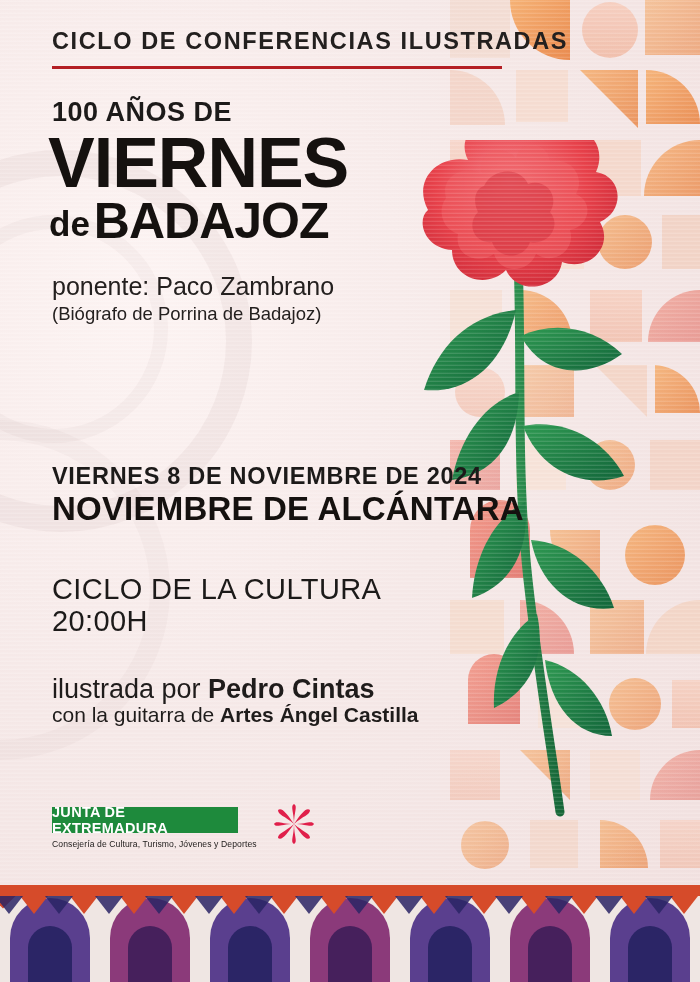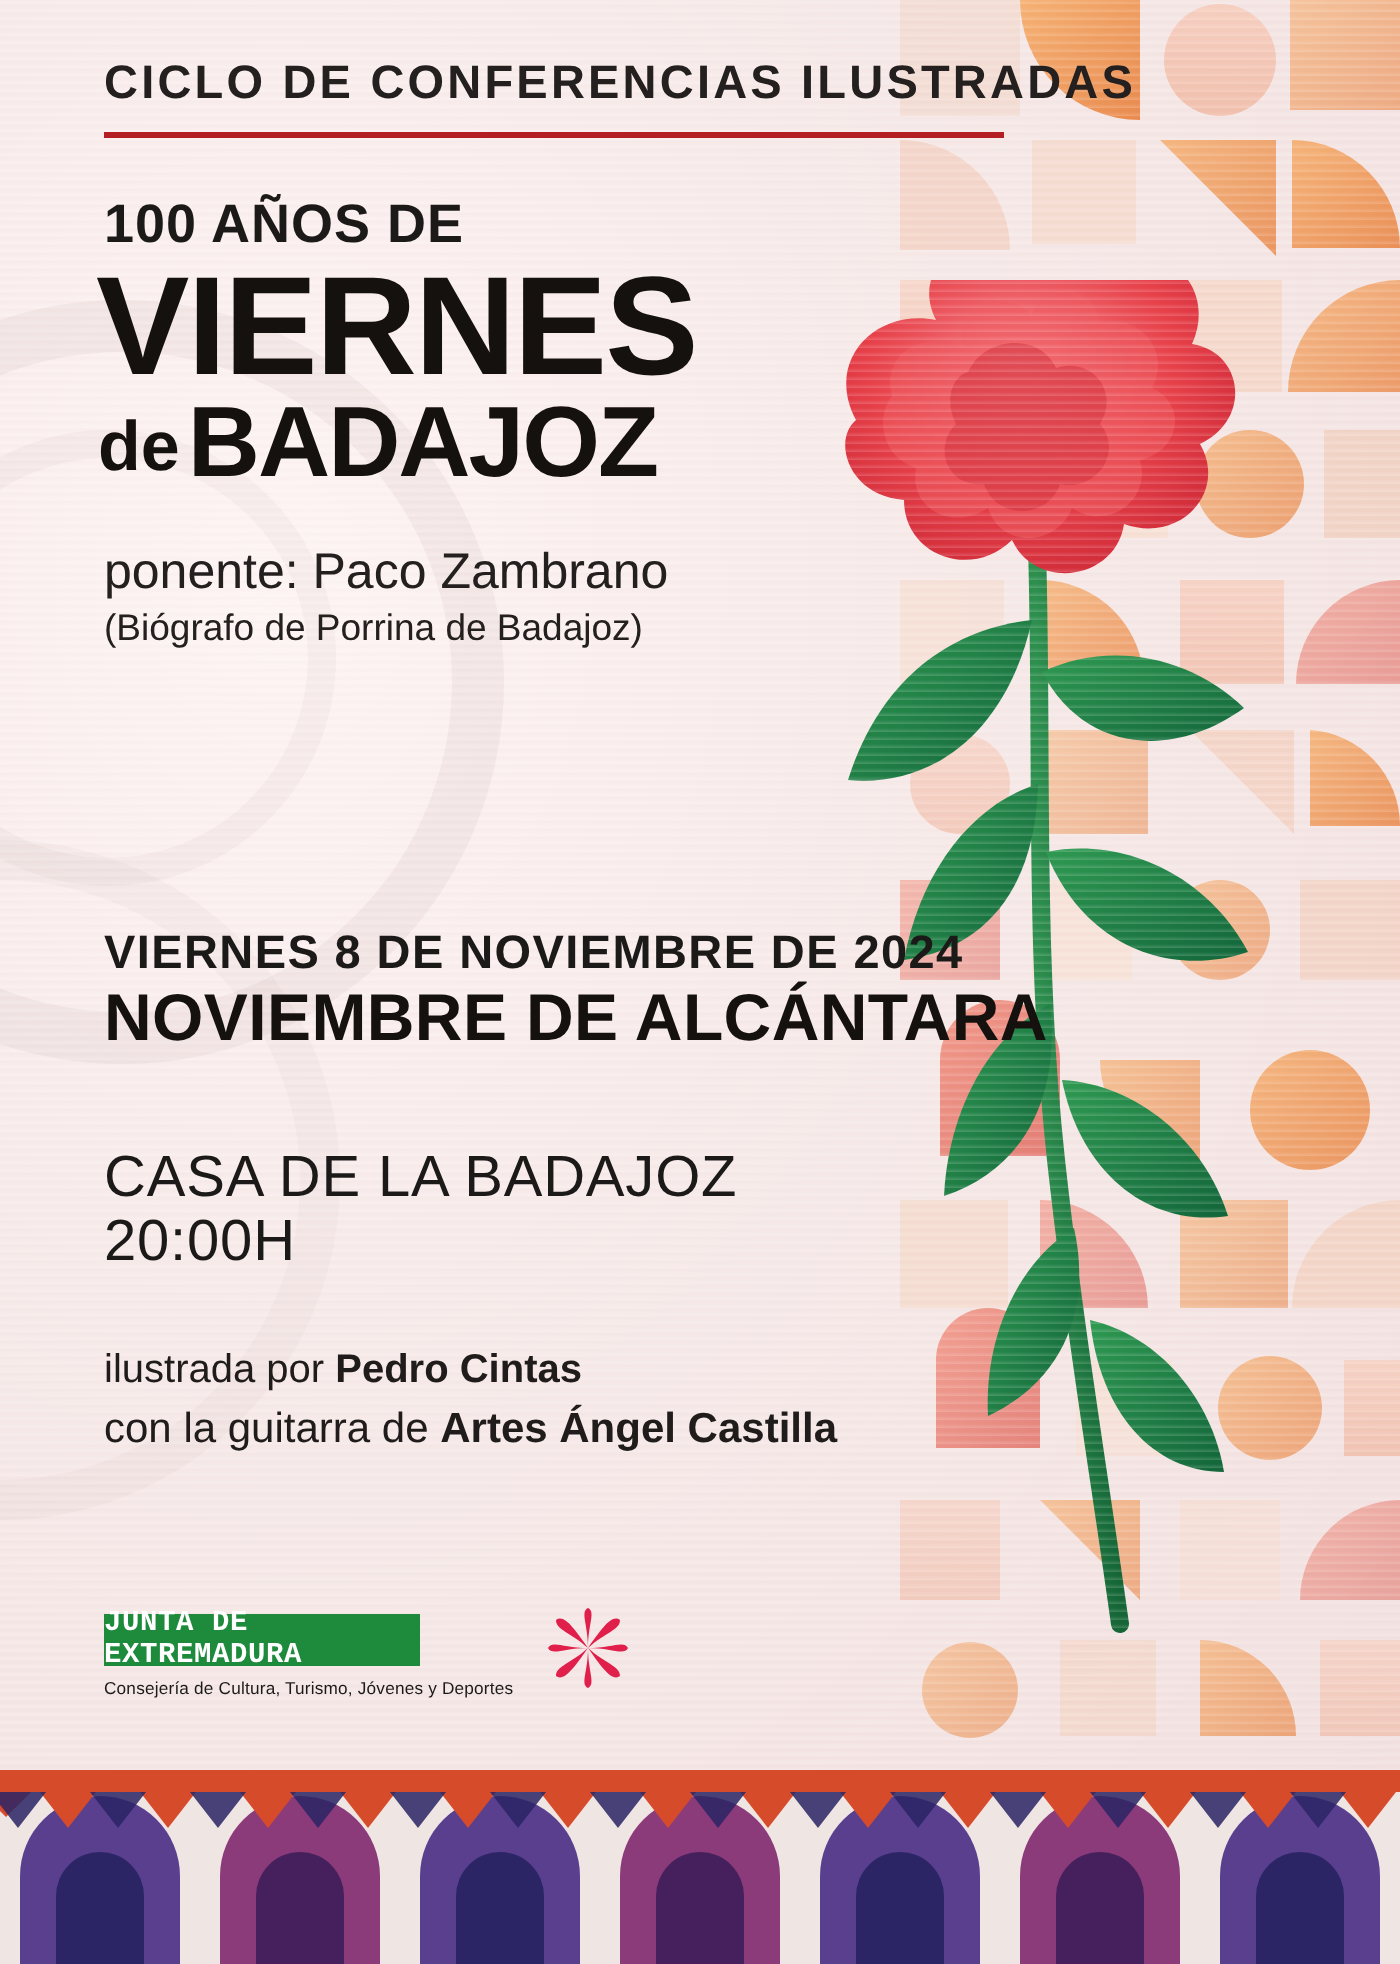--- a/index.html
+++ b/index.html
@@ -98,34 +98,34 @@
   }
   .venue{
     position:absolute;left:52px;top:573px;
     font-size:29px;color:#1c1a19;letter-spacing:0.4px;
   }
   .time{
     position:absolute;left:52px;top:605px;
     font-size:29px;color:#1c1a19;letter-spacing:0.4px;
   }
   .credit1{
-    position:absolute;left:52px;top:674px;font-size:20px;color:#1f1c1b;
+    position:absolute;left:52px;top:674px;font-size:27px;color:#1f1c1b;
   }
   .credit2{
     position:absolute;left:52px;top:703px;font-size:21px;color:#1f1c1b;
   }
   .credit1 b,.credit2 b{font-weight:bold;}
 
   
   .junta{
     position:absolute;left:52px;top:807px;
   }
   .junta-box{
-    width:158px;height:26px;background:#1e8a3c;
-    display:flex;align-items:center;justify-content:center;font-family:Liberation Mono, monospace;
+    width:186px;height:26px;background:#1e8a3c;
+    display:flex;align-items:center;justify-content:center;
   }
   .junta-box span{
     color:#ffffff;font-size:14.5px;font-weight:bold;letter-spacing:0.3px;
   }
   .junta-sub{
     margin-top:6px;font-size:8.6px;color:#1d1b1a;letter-spacing:0.1px;
   }
   .cemart{
     position:absolute;left:272px;top:802px;display:flex;align-items:center;
   }
@@ -291,21 +291,21 @@
       <span class="title2-de">de</span>
       <span class="title2">BADAJOZ</span>
     </div>
 
     <div class="ponente">ponente: Paco Zambrano</div>
     <div class="bio">(Biógrafo de Porrina de Badajoz)</div>
 
     <div class="date">VIERNES 8 DE NOVIEMBRE DE 2024</div>
     <div class="place">NOVIEMBRE DE ALCÁNTARA</div>
 
-    <div class="venue">CASA DE LA BADAJOZ</div>
+    <div class="venue">CICLO DE LA CULTURA</div>
     <div class="time">20:00H</div>
 
     <div class="credit1">
       <span>ilustrada por </span><b>Pedro Cintas</b>
     </div>
     <div class="credit2">
       <span>con la guitarra de </span><b>Artes Ángel Castilla</b>
     </div>
 
     <div class="junta">

